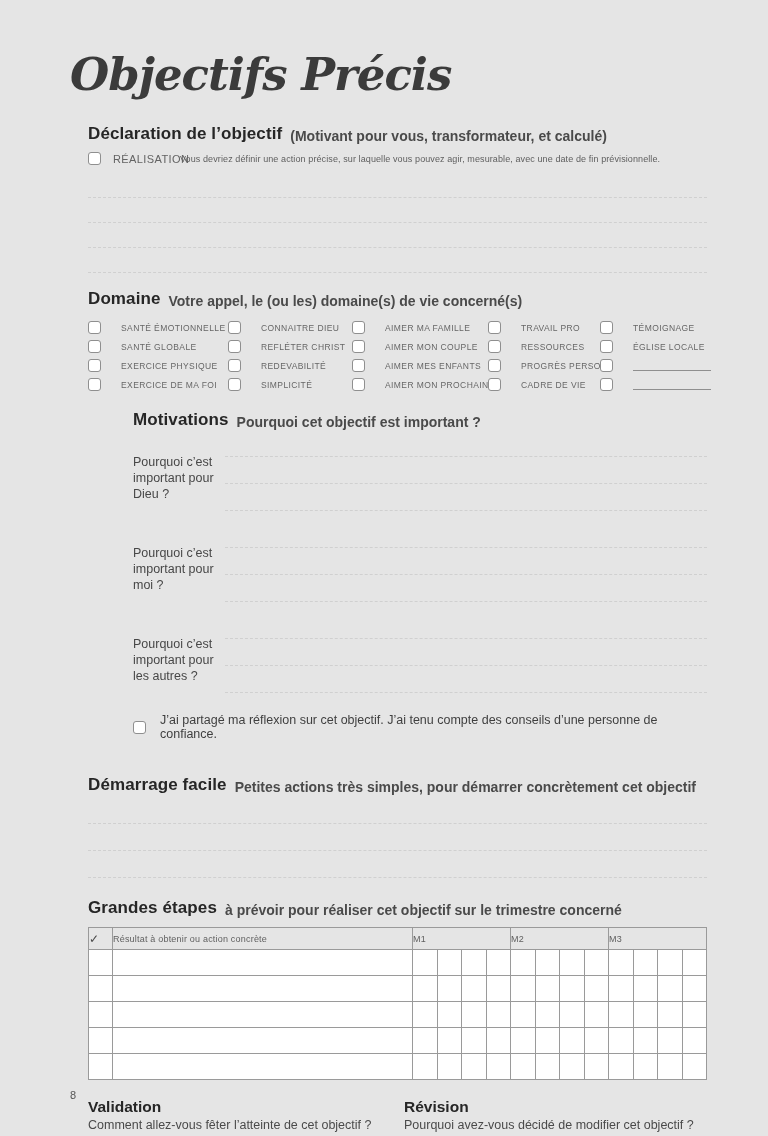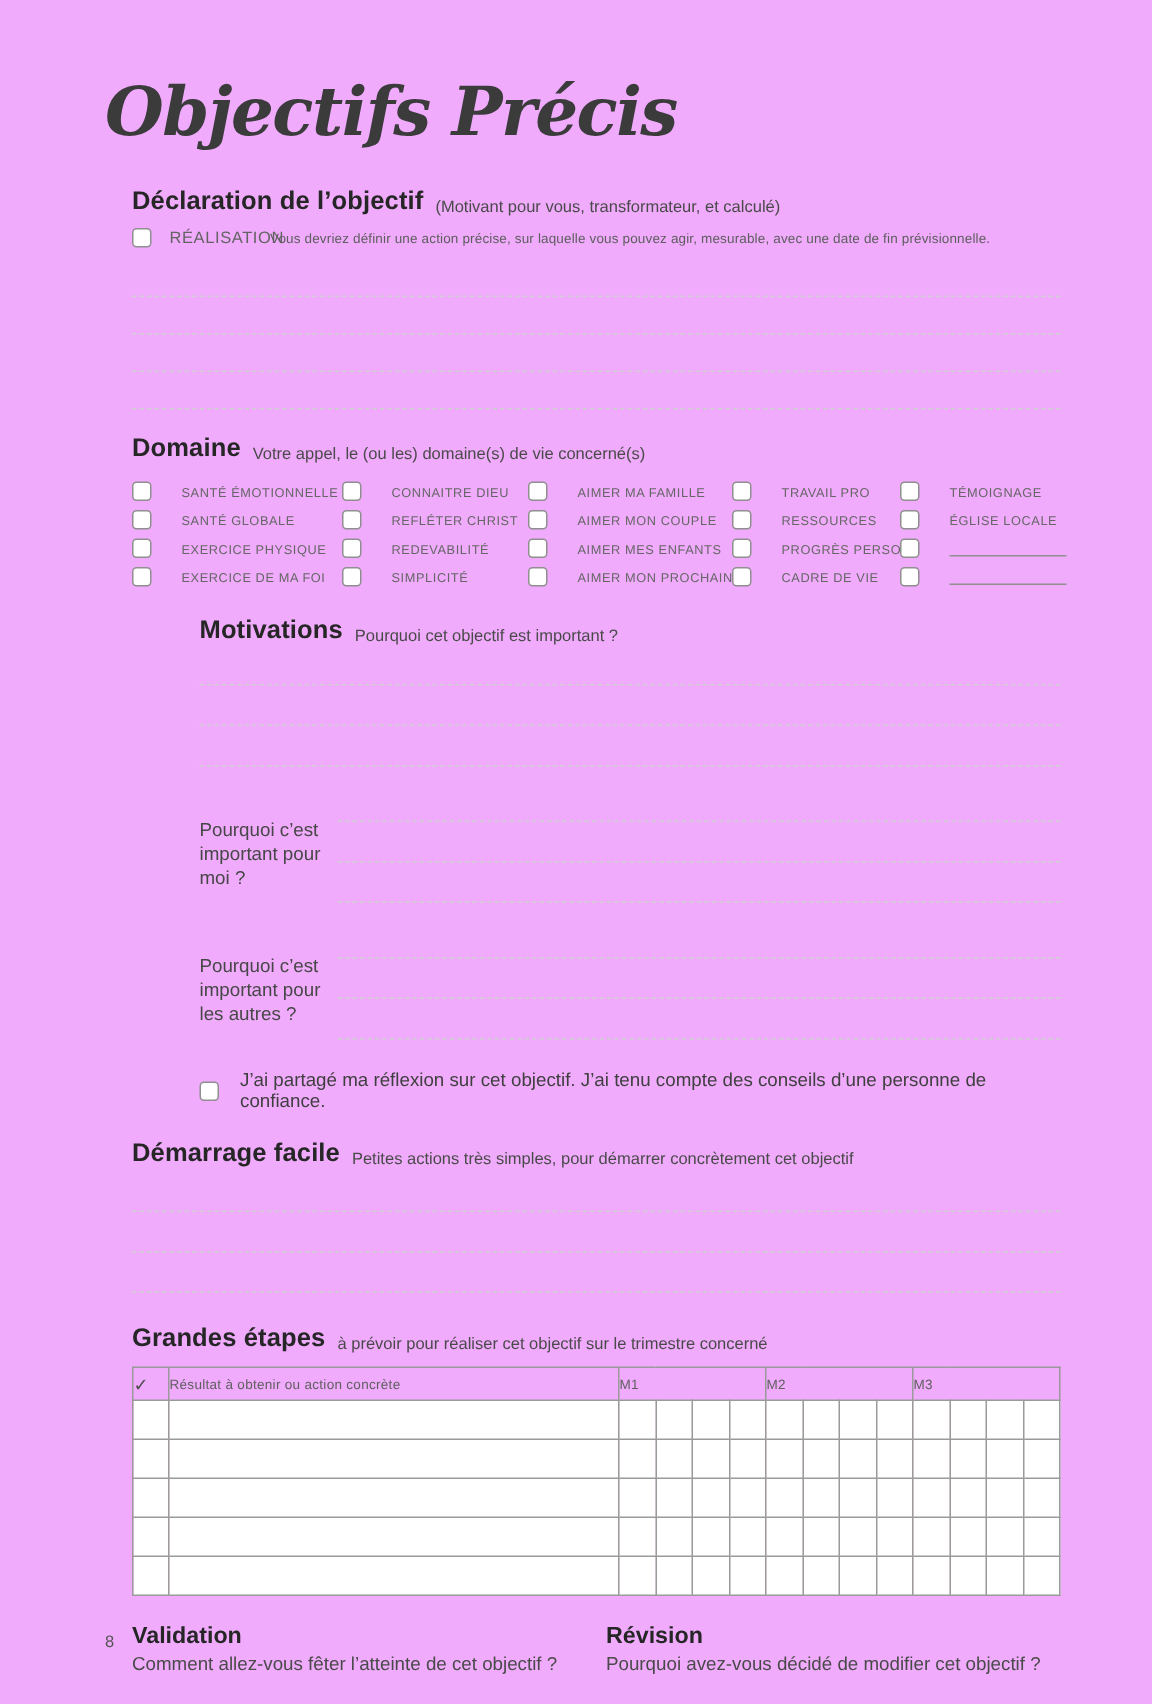--- a/index.html
+++ b/index.html
@@ -1,34 +1,34 @@
 <!DOCTYPE html>
 <html><head>
 <meta charset="utf-8">
 <style>
   * { margin:0; padding:0; box-sizing:border-box; }
   html,body { background:#ffffff; }
   .page {
     position:relative; width:768px; height:1136px; margin:0 auto;
-    background:#f0abfc; overflow:hidden;
+    background:#e5e5e5; overflow:hidden;
     font-family:"Liberation Sans", sans-serif; color:#3a3a3a;
   }
   .content { position:absolute; left:88px; top:50px; width:619px; }
 
   
   .doc-title {
     position:absolute; left:70px; top:48px;
     font-family:"DejaVu Serif", serif; font-style:italic; font-weight:700;
     font-size:45px; letter-spacing:-1px; color:#3b3b3b; white-space:nowrap;
   }
 
   
   .sec-head { display:flex; align-items:flex-end; gap:8px; }
   .sec-head h2 { font-size:17px; font-weight:700; color:#262626; letter-spacing:.1px; }
-  .sec-head .sub { font-size:11px; font-weight:400; color:#4a4a4a; }
+  .sec-head .sub { font-size:14px; font-weight:700; color:#4a4a4a; }
 
   
   .cb {
     display:inline-block; width:13px; height:13px; flex:0 0 13px;
     border:1.5px solid #8f8f8f; border-radius:3px; background:#fff;
   }
 
   
   .decl { margin-top:74px; }
   .decl-rows { margin-top:8px; }
@@ -60,21 +60,21 @@
   .mot-label { width:92px; flex:0 0 92px; font-size:12.5px; line-height:16px; color:#474747; padding-top:24px; }
   .mot-lines { flex:1; }
   .mot-lines .wline { height:27px; }
   .mot-gap { height:10px; }
 
   .confirm-row { display:flex; align-items:center; margin-top:20px; }
   .confirm-row .cb { margin-right:14px; }
   .confirm-text { font-size:12.5px; color:#3f3f3f; }
 
   
-  .demarrage { margin-top:18px; }
+  .demarrage { margin-top:34px; }
   .demarrage .wlines { margin-top:2px; }
   .demarrage .wline { height:27px; }
 
   
   .etapes { margin-top:20px; }
   table.steps { width:619px; border-collapse:collapse; margin-top:9px; table-layout:fixed; }
   table.steps col.c-chk { width:24px; }
   table.steps col.c-res { width:300px; }
   table.steps th, table.steps td { border:1px solid #9a9a9a; padding:0; }
   table.steps th { font-weight:400; text-align:left; height:22px; }
@@ -214,20 +214,21 @@
       </div>
     </section>
 
     <section class="motivations">
       <div class="sec-head">
         <h2>Motivations</h2>
         <span class="sub">Pourquoi cet objectif est important ?</span>
       </div>
 
       <div class="mot-block">
+        <div class="mot-label">Pourquoi c’est important pour Dieu ?</div>
         <div class="mot-lines">
           <div class="wline"></div>
           <div class="wline"></div>
           <div class="wline"></div>
         </div>
       </div>
       <div class="mot-gap"></div>
       <div class="mot-block">
         <div class="mot-label">Pourquoi c’est important pour moi ?</div>
         <div class="mot-lines">

